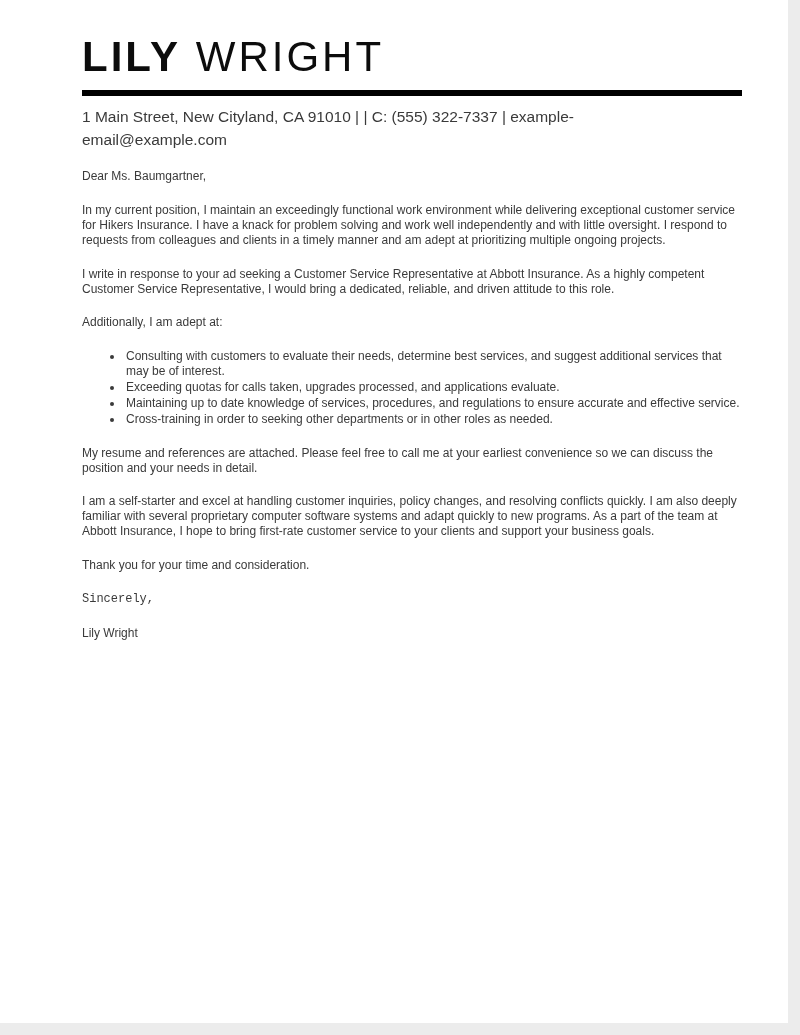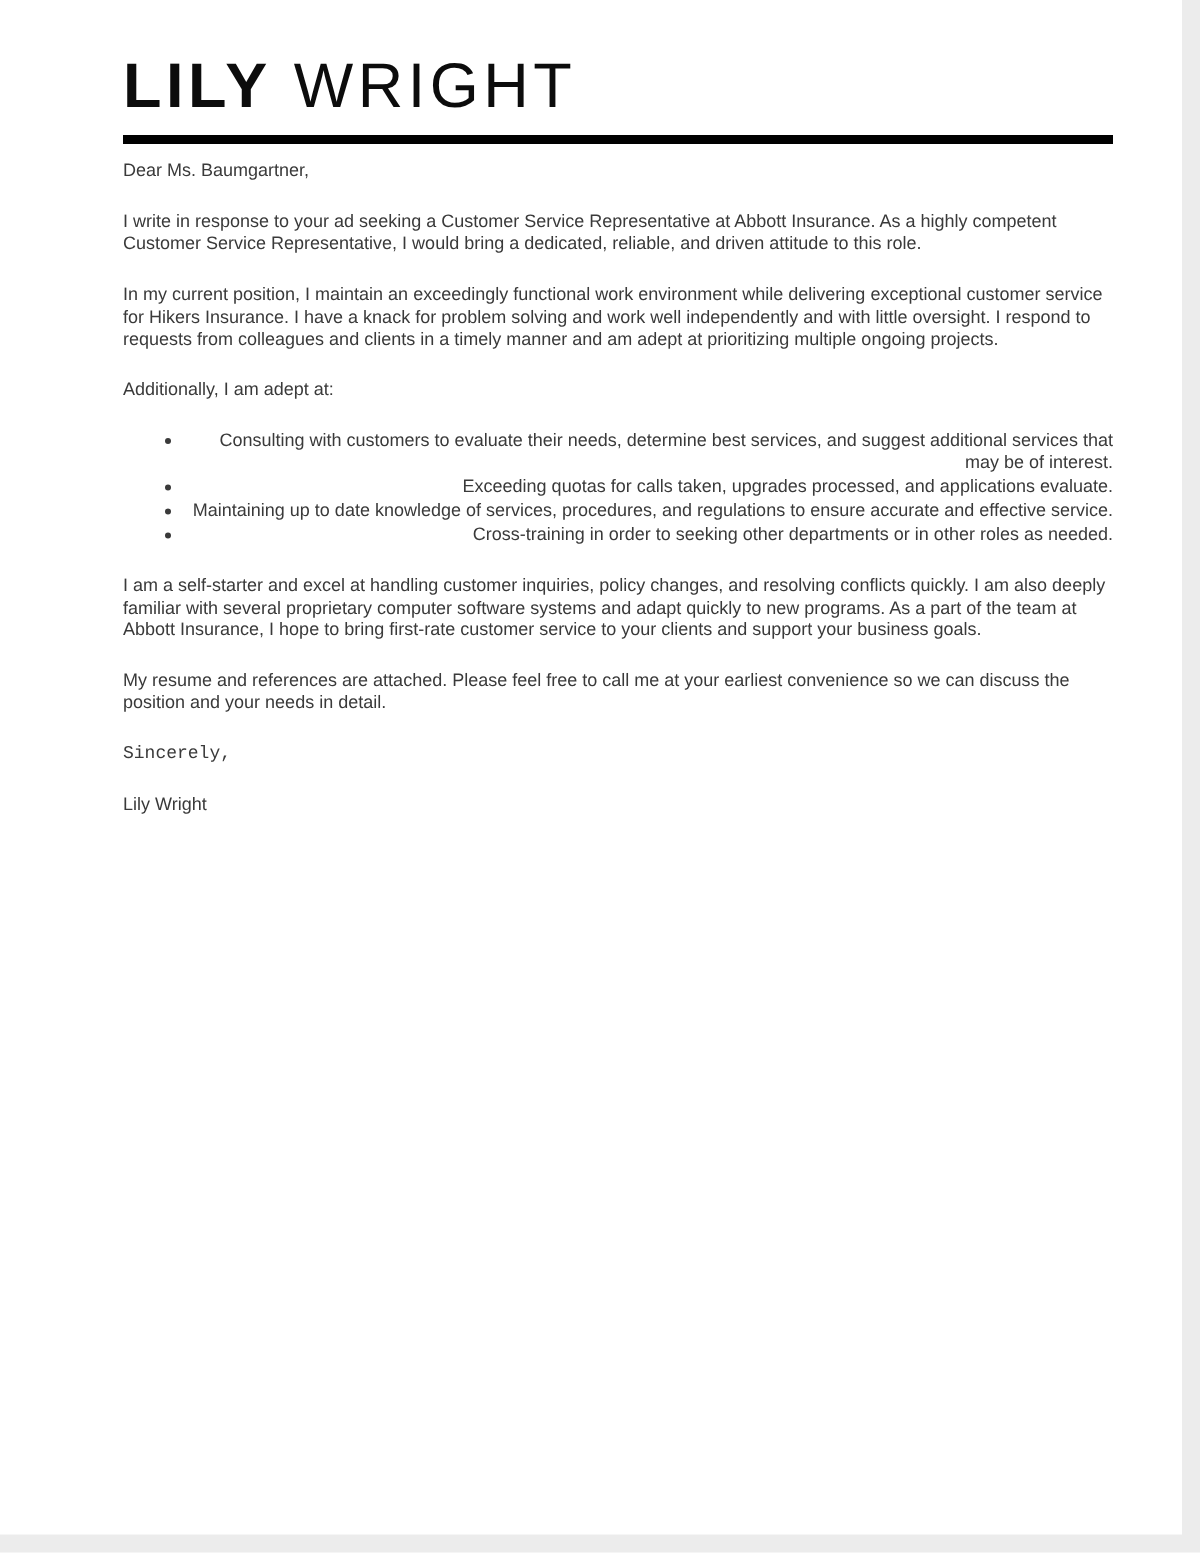--- a/index.html
+++ b/index.html
@@ -58,56 +58,57 @@
     margin-bottom:19px;
   }
   ul.bullet-list{
     margin:0 0 19px 0;
     padding:0 0 0 42px;
     list-style:disc;
   }
   ul.bullet-list li{
     margin:0 0 1px 0;
     padding-left:2px;
-    text-align:right;
   }
   .signoff{ margin-bottom:0;font-family:Liberation Mono, monospace; }
   .signature{ margin-top:58px; }
 </style>
 </head>
 <body>
 
 <div class="page">
 
   <h1 class="name-heading"><span class="name-first">LILY</span>&nbsp;<span class="name-last">WRIGHT</span></h1>
 
   <div class="header-rule"></div>
 
+  <p class="contact-line">1 Main Street, New Cityland, CA 91010 | | C: (555) 322-7337 | example-email@example.com</p>
 
   <div class="body-text">
 
     <p>Dear Ms. Baumgartner,</p>
 
+    <p>In my current position, I maintain an exceedingly functional work environment while delivering exceptional customer service for Hikers Insurance. I have a knack for problem solving and work well independently and with little oversight. I respond to requests from colleagues and clients in a timely manner and am adept at prioritizing multiple ongoing projects.</p>
+
     <p>I write in response to your ad seeking a Customer Service Representative at Abbott Insurance. As a highly competent Customer Service Representative, I would bring a dedicated, reliable, and driven attitude to this role.</p>
-
-    <p>In my current position, I maintain an exceedingly functional work environment while delivering exceptional customer service for Hikers Insurance. I have a knack for problem solving and work well independently and with little oversight. I respond to requests from colleagues and clients in a timely manner and am adept at prioritizing multiple ongoing projects.</p>
 
     <p class="adept-intro">Additionally, I am adept at:</p>
 
     <ul class="bullet-list">
       <li>Consulting with customers to evaluate their needs, determine best services, and suggest additional services that may be of interest.</li>
       <li>Exceeding quotas for calls taken, upgrades processed, and applications evaluate.</li>
       <li>Maintaining up to date knowledge of services, procedures, and regulations to ensure accurate and effective service.</li>
       <li>Cross-training in order to seeking other departments or in other roles as needed.</li>
     </ul>
 
+    <p>My resume and references are attached. Please feel free to call me at your earliest convenience so we can discuss the position and your needs in detail.</p>
+
     <p>I am a self-starter and excel at handling customer inquiries, policy changes, and resolving conflicts quickly. I am also deeply familiar with several proprietary computer software systems and adapt quickly to new programs. As a part of the team at Abbott Insurance, I hope to bring first-rate customer service to your clients and support your business goals.</p>
 
-    <p>My resume and references are attached. Please feel free to call me at your earliest convenience so we can discuss the position and your needs in detail.</p>
-
+    <p>Thank you for your time and consideration.</p>
 
     <p class="signoff">Sincerely,</p>
 
     <p class="signature">Lily Wright</p>
 
   </div>
 
 </div>
 
 </body></html>

